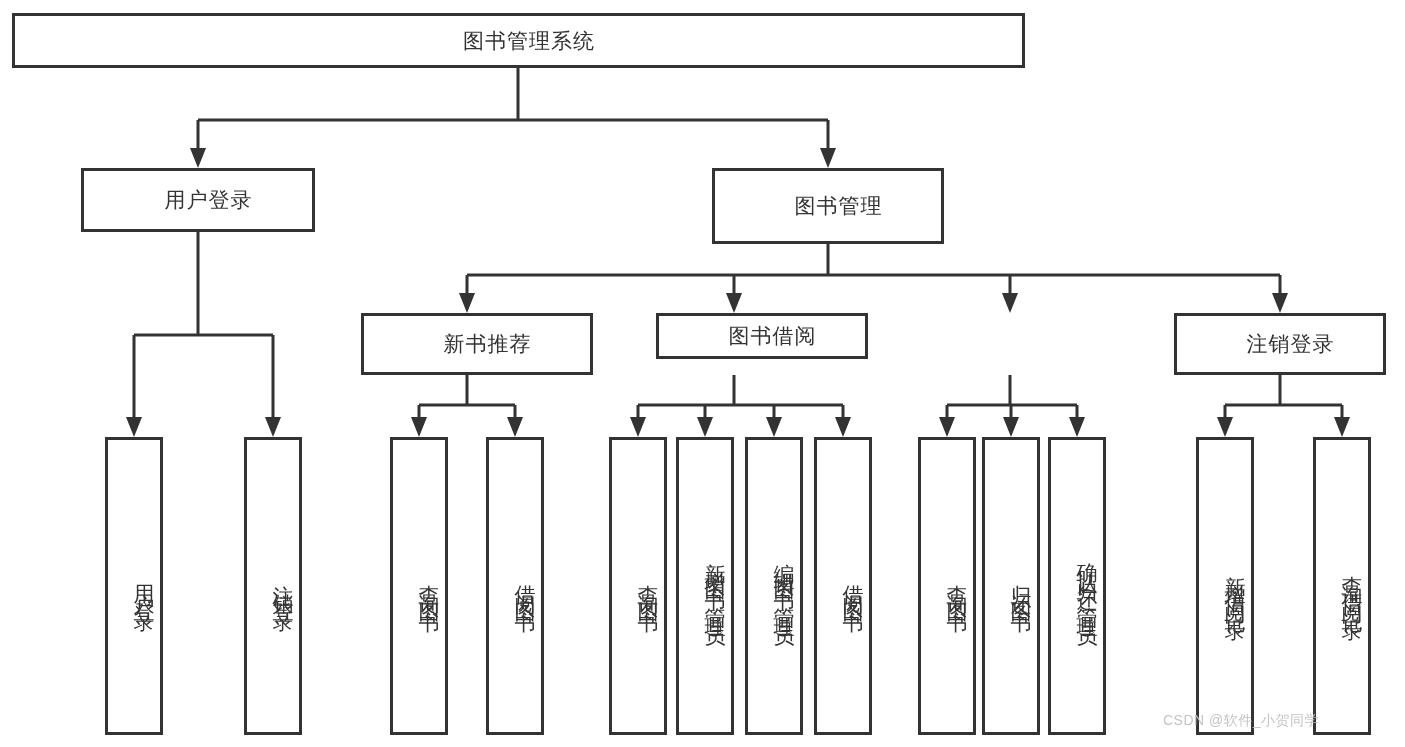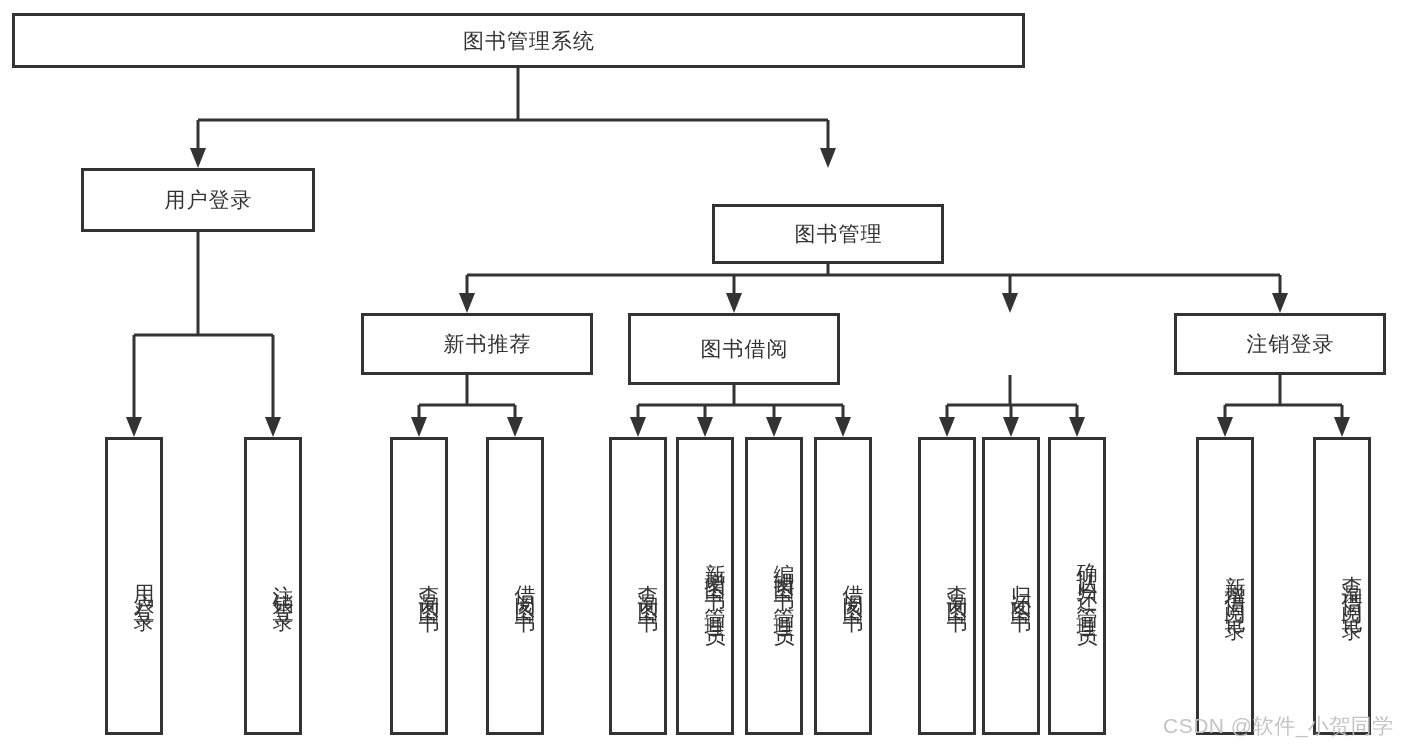--- a/index.html
+++ b/index.html
@@ -15,21 +15,21 @@
     position:absolute;box-sizing:border-box;background:#ffffff;
     border:3px solid #333333;z-index:2;
     display:flex;align-items:center;justify-content:center;padding-left:21px;
   }
   .h-node{font-size:21px;letter-spacing:1px;}
   .v-node .vtxt{
     writing-mode:vertical-rl;text-orientation:mixed;
     font-size:21px;letter-spacing:9px;line-height:1;white-space:nowrap;
   }
   .watermark{
-    position:absolute;z-index:6;font-size:21px;letter-spacing:0.5px;
+    position:absolute;z-index:6;font-size:14px;letter-spacing:0.5px;
     color:rgba(193,193,193,0.95);white-space:nowrap;
   }
 </style>
 </head>
 <body>
 
 <div id="stage">
 
   <svg class="connectors" width="1405" height="747" viewBox="0 0 1405 747">
       <path d="M 518 68 V 120 M 198 120 H 828 M 198 120 V 150 M 828 120 V 150" fill="none" stroke="#333333" stroke-width="3"></path>
@@ -60,28 +60,28 @@
       <polygon points="1334,417 1350,417 1342,437" fill="#333333"></polygon>
     </svg>
 
   <div class="node h-node" style="left:12px;top:13px;width:1013px;height:55px;">
     <span>图书管理系统</span>
   </div>
 
   <div class="node h-node" style="left:81px;top:168px;width:234px;height:64px;">
     <span>用户登录</span>
   </div>
-  <div class="node h-node" style="left:712px;top:168px;width:232px;height:60px;margin-top:36px;">
+  <div class="node h-node" style="left:712px;top:168px;width:232px;height:76px;">
     <span>图书管理</span>
   </div>
 
   <div class="node h-node" style="left:361px;top:313px;width:232px;height:62px;">
     <span>新书推荐</span>
   </div>
-  <div class="node h-node" style="left:628px;top:313px;width:212px;height:72px;">
+  <div class="node h-node" style="left:656px;top:313px;width:212px;height:46px;">
     <span>图书借阅</span>
   </div>
   <div class="node h-node" style="left:1174px;top:313px;width:212px;height:62px;">
     <span>注销登录</span>
   </div>
 
   <div class="node v-node" style="left:105px;top:437px;width:58px;height:298px;">
     <span class="vtxt">用户登录</span>
   </div>
   <div class="node v-node" style="left:244px;top:437px;width:58px;height:298px;">

